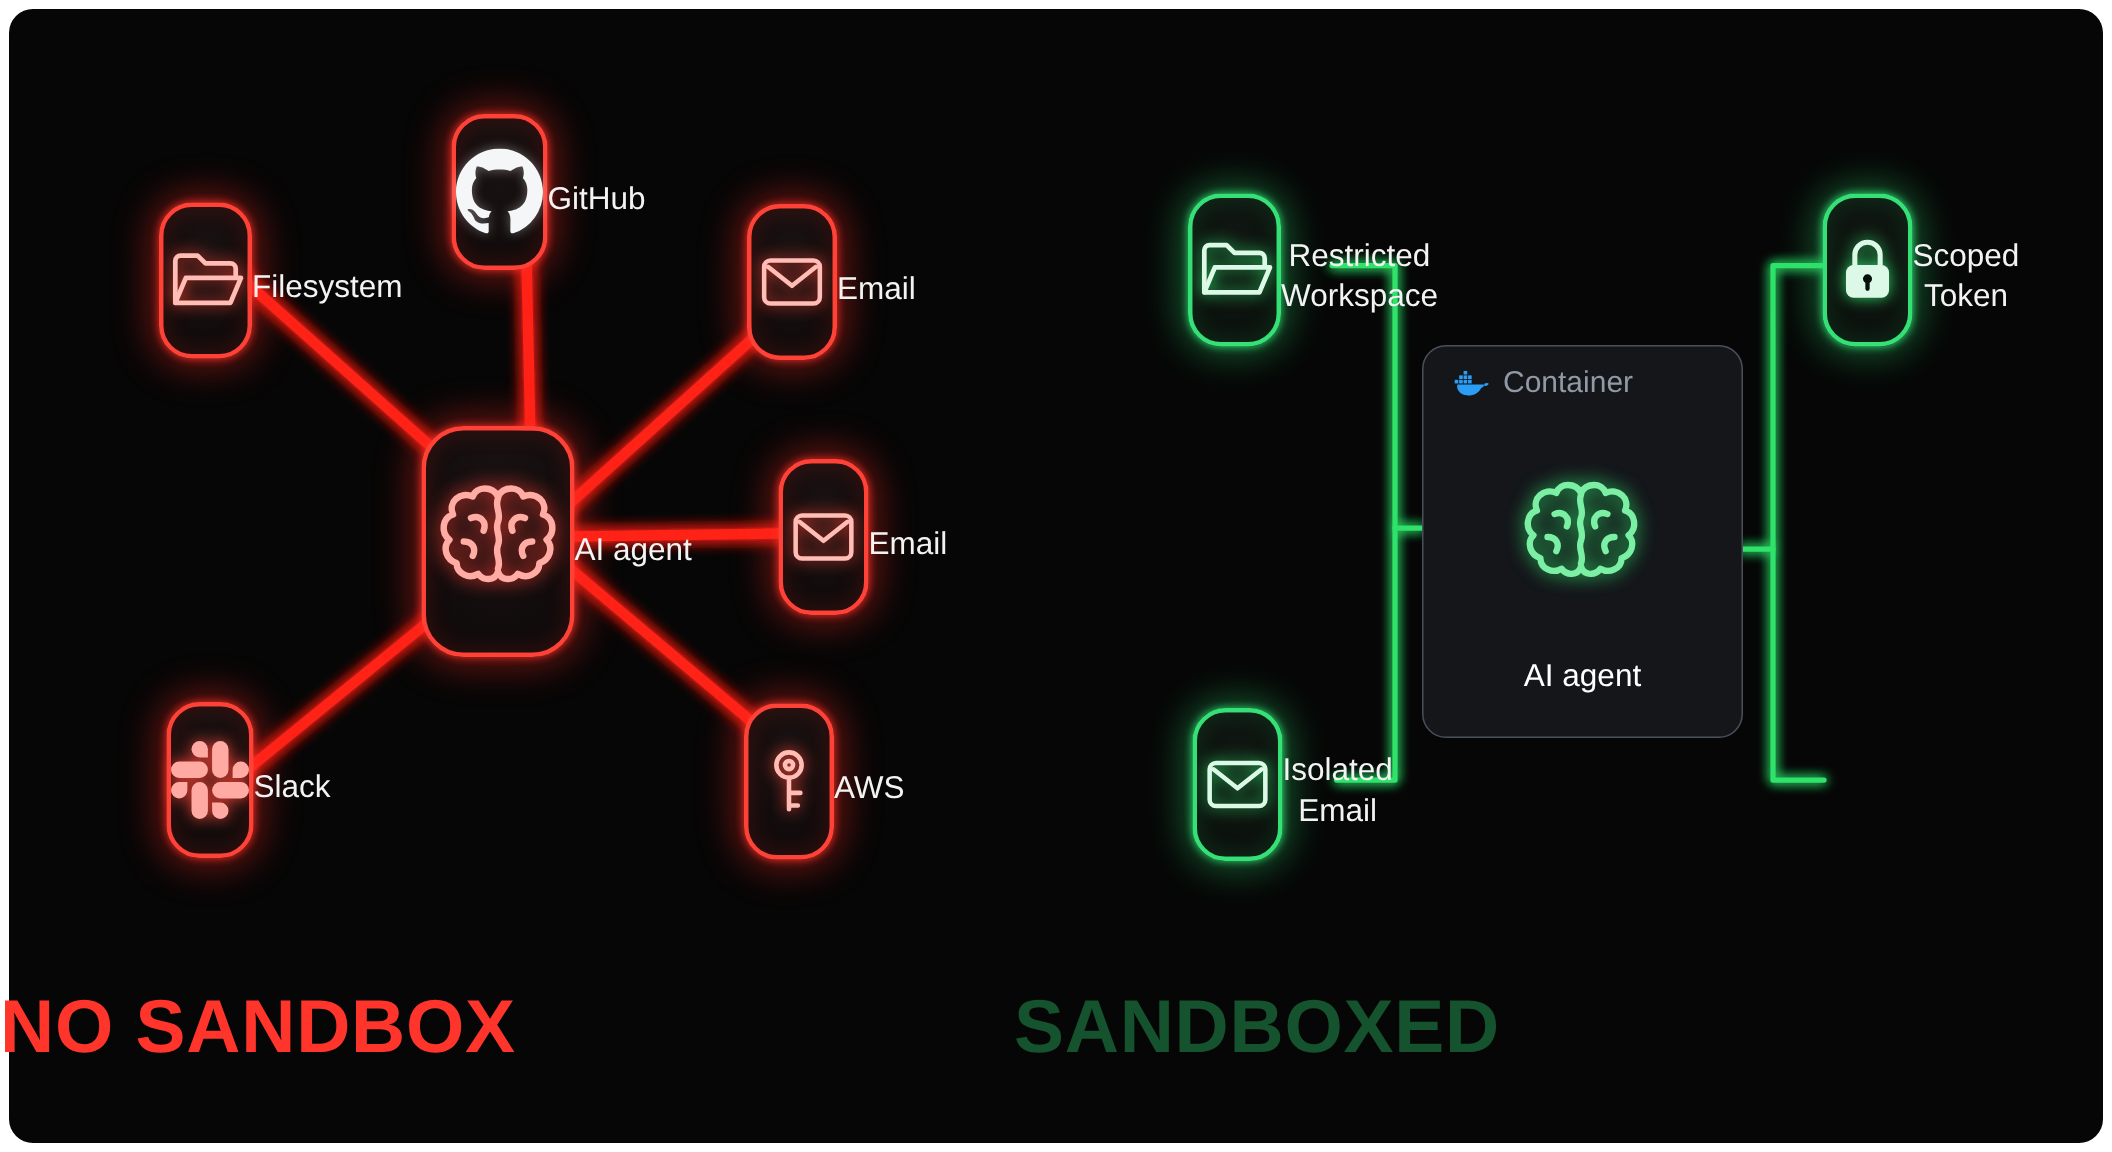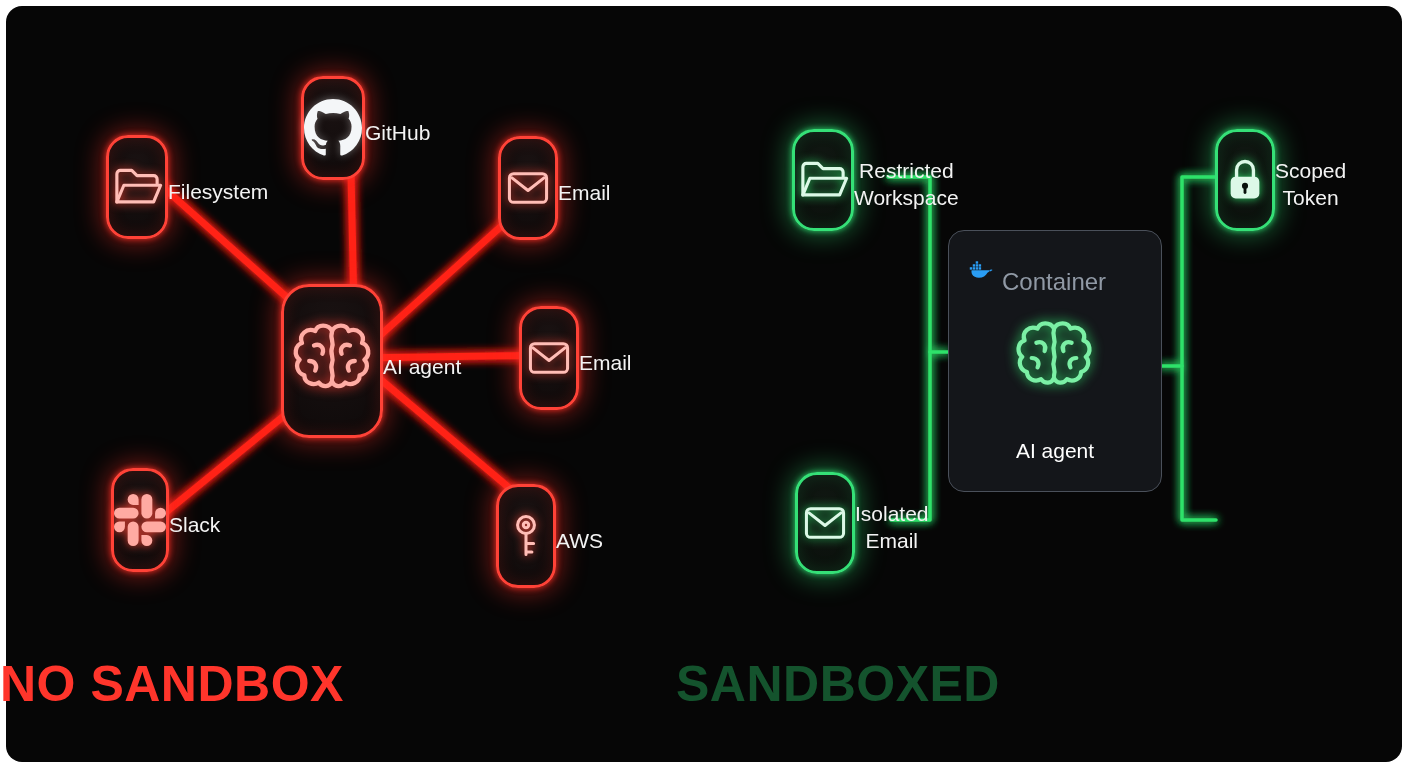--- a/index.html
+++ b/index.html
@@ -29,21 +29,21 @@
   .ic-red{color:#ffbdb6;filter:drop-shadow(0 0 5px rgba(255,70,55,.95));}
   .ic-brain-red{color:#ffaca4;filter:drop-shadow(0 0 6px rgba(255,60,50,1));}
   .ic-slack{color:#ffaaa2;filter:drop-shadow(0 0 5px rgba(255,70,55,.95));}
   .ic-github{filter:drop-shadow(0 0 4px rgba(255,255,255,.35));}
   .ic-green{color:#dcf9e7;filter:drop-shadow(0 0 5px rgba(46,226,107,.95));}
   .ic-brain-green{color:#7bf0a5;filter:drop-shadow(0 0 6px rgba(46,226,107,1));}
 
   .container-box{position:absolute;left:948px;top:230px;width:212px;height:260px;z-index:2;
     background:#14161a;border:1.5px solid #4a505a;border-radius:16px;}
   .container-header{display:flex;align-items:center;gap:9px;padding:13px 0 0 18px;}
-  .container-title{font-size:24px;color:#9099a5;margin-top:24px;}
+  .container-title{font-size:20px;color:#9099a5;}
   .container-ai{position:absolute;left:34px;top:56px;width:142px;height:142px;border-radius:24px;}
   .container-ai-label{position:absolute;left:0;right:0;top:208px;text-align:center;font-size:21px;color:#ffffff;}
 
   .panel-title{position:absolute;top:655px;width:704px;text-align:left;
     font-size:50px;font-weight:800;letter-spacing:.5px;z-index:2;}
   .panel-title.left{left:0;color:#ff352b;}
   .panel-title.right{left:676px;color:#14532d;}
 </style>
 </head>
 <body>
@@ -165,21 +165,21 @@
           <path d="M18.956 8.834a2.528 2.528 0 0 1 2.522-2.521A2.528 2.528 0 0 1 24 8.834a2.528 2.528 0 0 1-2.522 2.521h-2.522V8.834z"></path>
           <path d="M17.688 8.834a2.528 2.528 0 0 1-2.523 2.521 2.527 2.527 0 0 1-2.52-2.521V2.522A2.527 2.527 0 0 1 15.165 0a2.528 2.528 0 0 1 2.523 2.522v6.312z"></path>
           <path d="M15.165 18.956a2.528 2.528 0 0 1 2.523 2.522A2.528 2.528 0 0 1 15.165 24a2.527 2.527 0 0 1-2.52-2.522v-2.522h2.52z"></path>
           <path d="M15.165 17.688a2.527 2.527 0 0 1-2.52-2.523 2.526 2.526 0 0 1 2.52-2.52h6.313A2.527 2.527 0 0 1 24 15.165a2.528 2.528 0 0 1-2.522 2.523h-6.313z"></path>
         </g>
       </svg>
     </div>
     <span class="node-label">Slack</span>
   </div>
 
-  <div class="node red" style="left:496px;top:484px;width:98px;">
+  <div class="node red" style="left:496px;top:469px;width:98px;">
     <div class="icon-box" style="width:98px;height:98px;">
       <svg class="ic-red" width="54" height="54" viewBox="0 0 64 64">
         <g fill="none" stroke="currentColor" stroke-width="3.6" stroke-linecap="round" stroke-linejoin="round">
           <circle cx="32" cy="19" r="10"></circle>
           <circle cx="32" cy="19" r="3.2"></circle>
           <path d="M32 29v25M32 41h9M32 51h7"></path>
         </g>
       </svg>
     </div>
     <span class="node-label">AWS</span>

